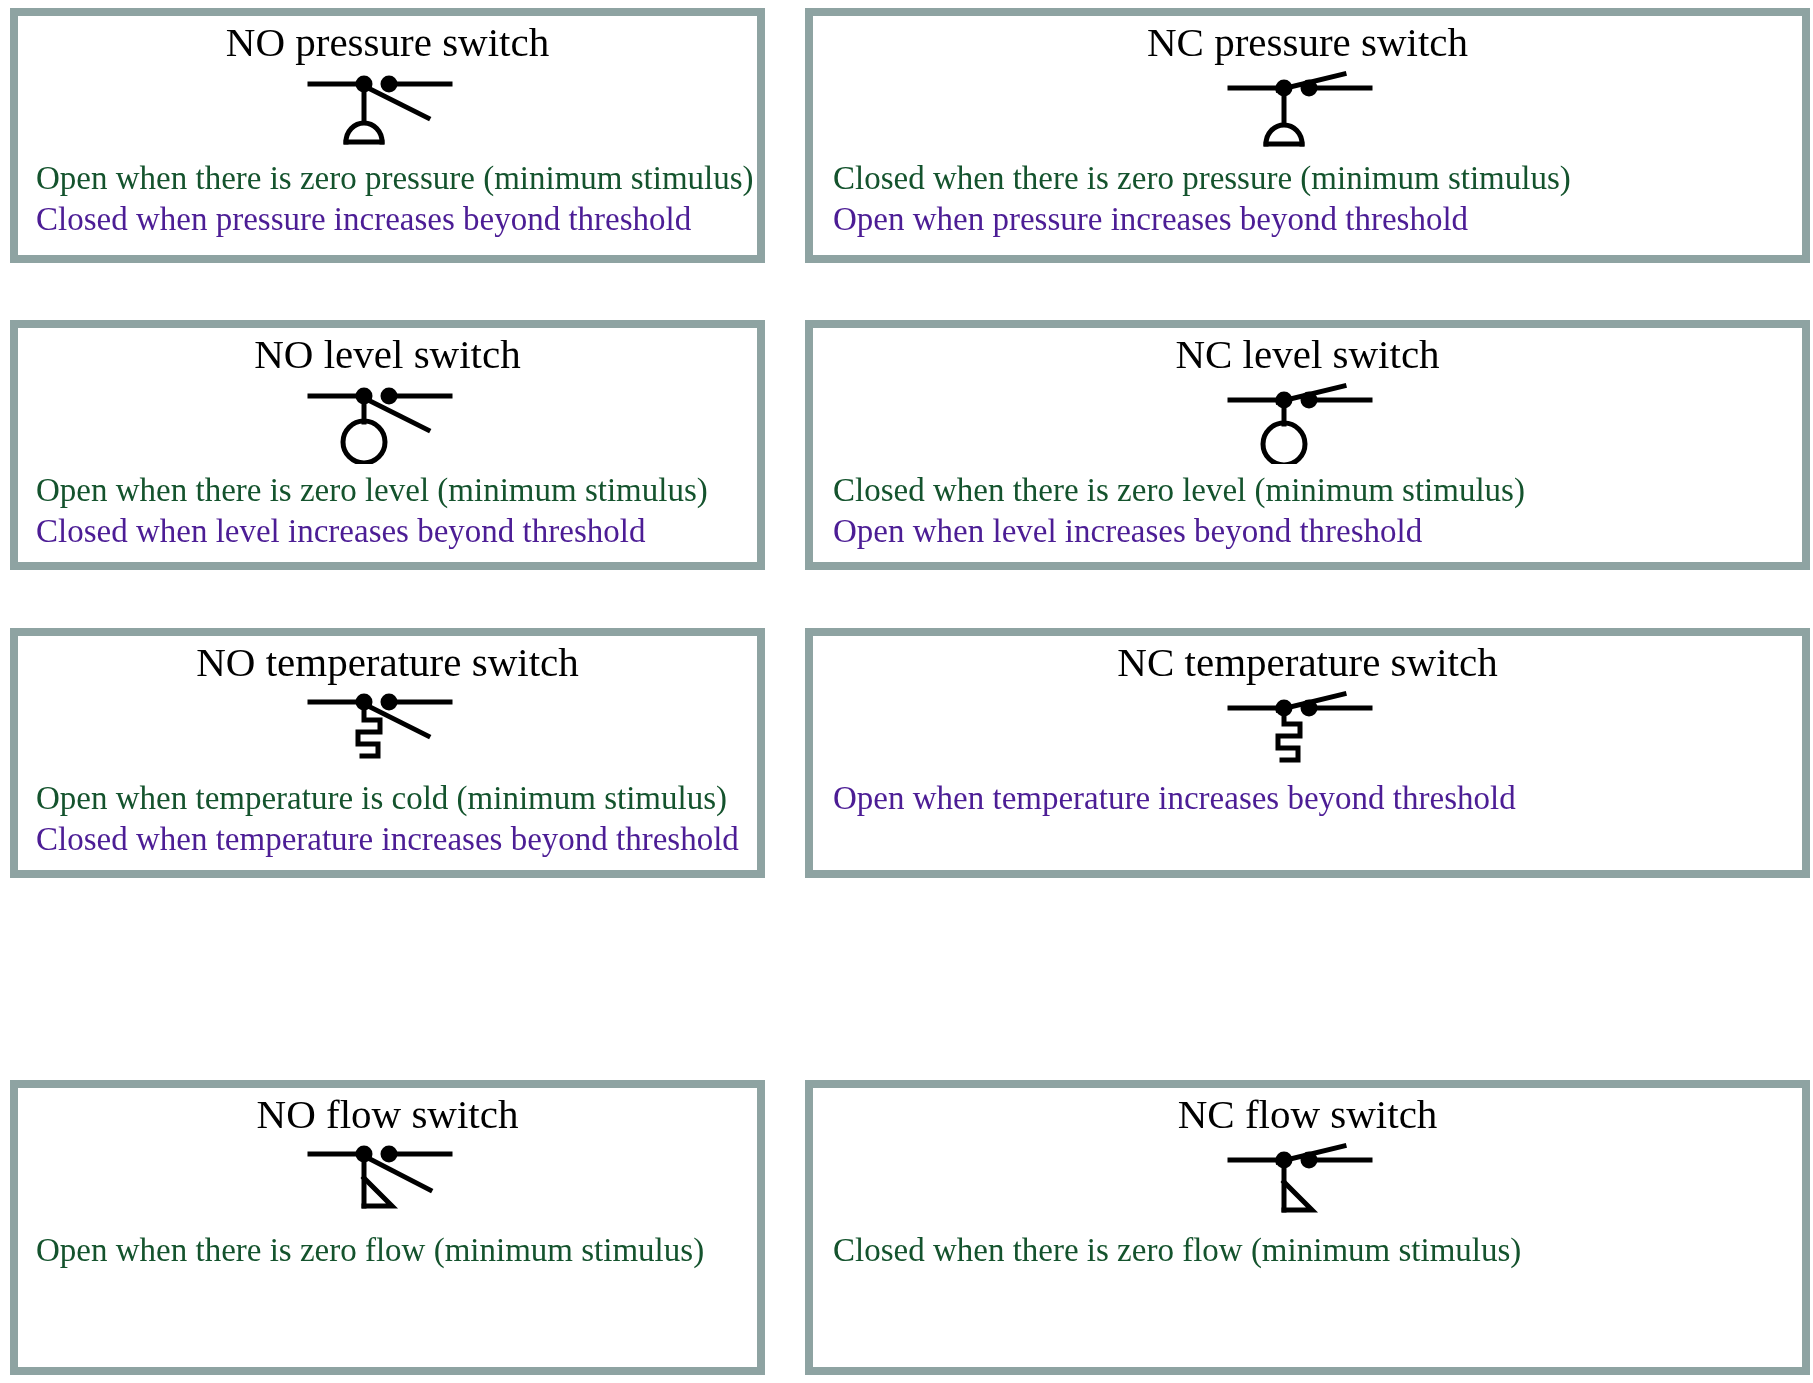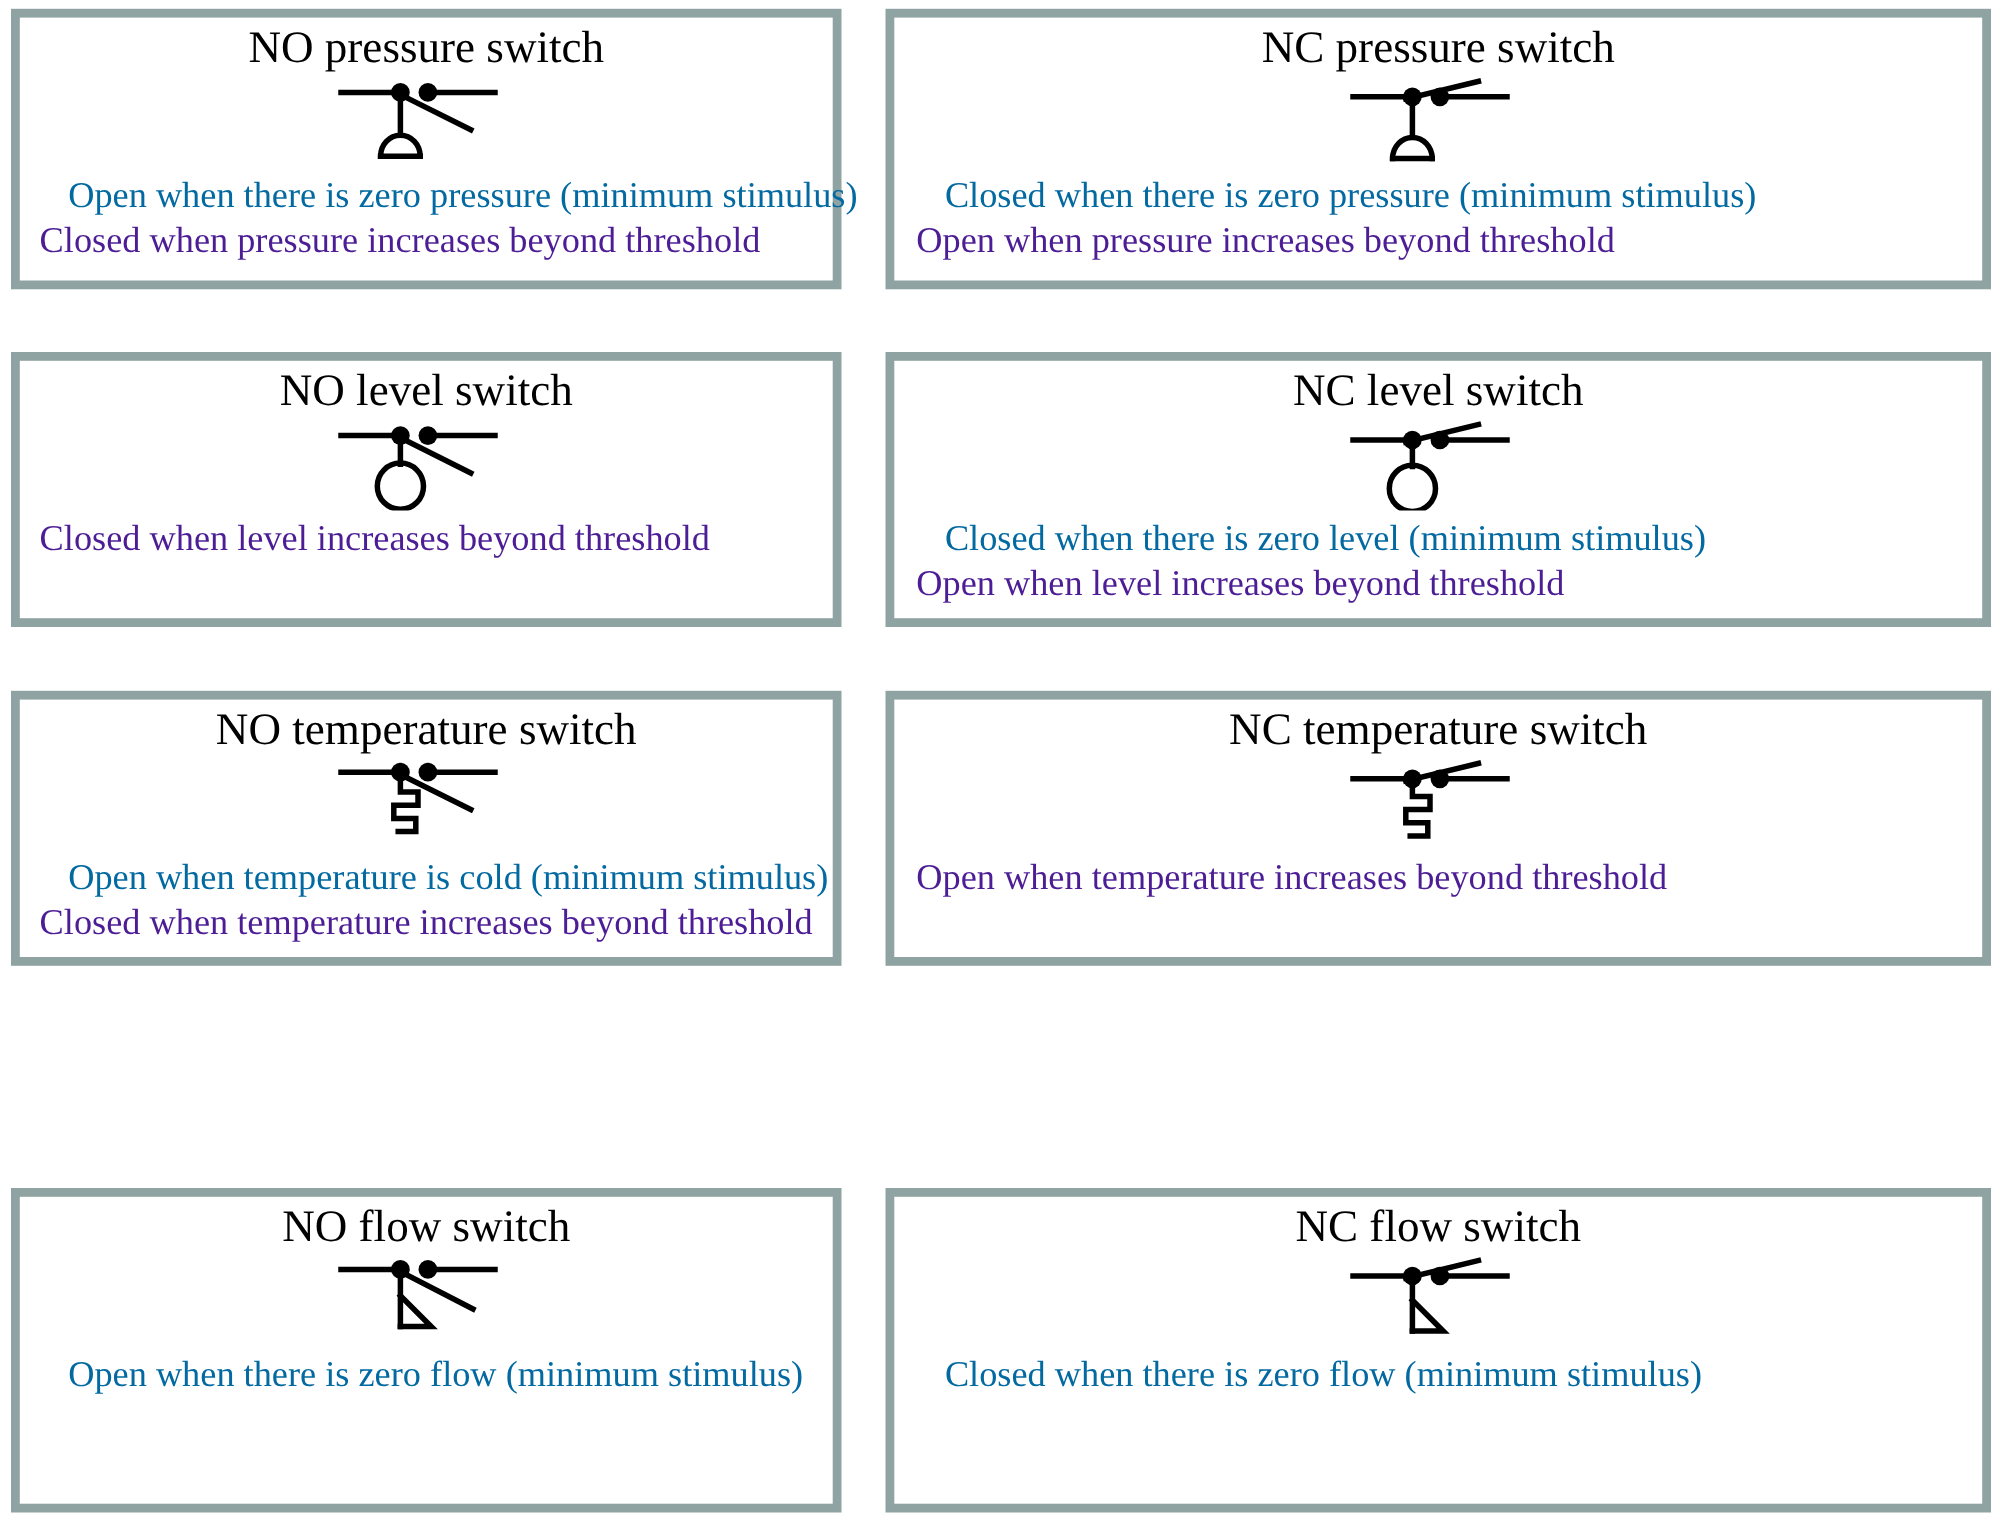--- a/index.html
+++ b/index.html
@@ -46,21 +46,21 @@
   .desc{
     margin-top:4px;
     padding-left:18px;
   }
   .desc .line{
     font-size:33px;
     line-height:1.22;
     white-space:nowrap;
   }
   .desc .line.rest{ color:#4c1d95; }
-  .desc .line.zero{ color:#0369a1;margin-left:26px; }
+  .desc .line.zero{ color:#14532d; }
   
   .col-r .desc{ padding-left:20px; }
   svg{display:block;}
 </style>
 </head>
 <body>
 
 <div id="grid">
 
   <div class="panel col-l row-1">
@@ -116,20 +116,21 @@
           <line x1="104" y1="18" x2="162" y2="18"></line>
           <line x1="76" y1="20" x2="140" y2="52"></line>
           <line x1="76" y1="20" x2="76" y2="44"></line>
           <circle cx="76" cy="64" r="21" stroke-width="5"></circle>
         </g>
         <circle cx="76" cy="18" r="8.5" fill="#000"></circle>
         <circle cx="101" cy="18" r="8.5" fill="#000"></circle>
       </svg>
     </div>
     <div class="desc">
+      <div class="line zero">Open when there is zero level (minimum stimulus)</div>
       <div class="line rest">Closed when level increases beyond threshold</div>
     </div>
   </div>
 
   <div class="panel col-r row-2">
     <div class="panel-title">NC level switch</div>
     <div class="symbol-wrap">
       <svg width="200" height="86" viewBox="0 0 200 86" aria-hidden="true">
         <g stroke="#000" stroke-width="5" fill="none" stroke-linecap="square">
           <line x1="22" y1="22" x2="74" y2="22"></line>

